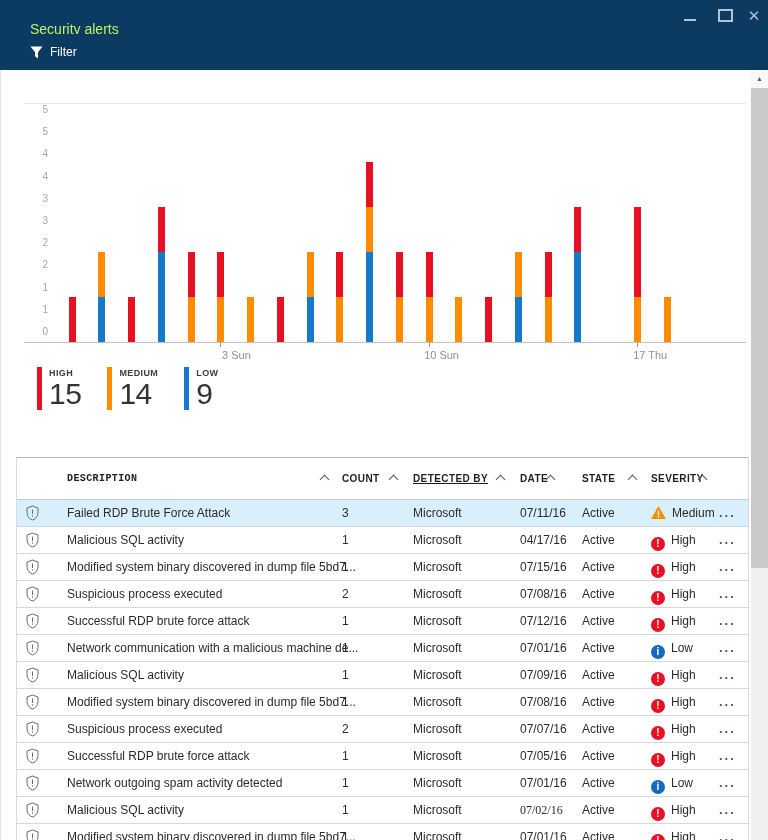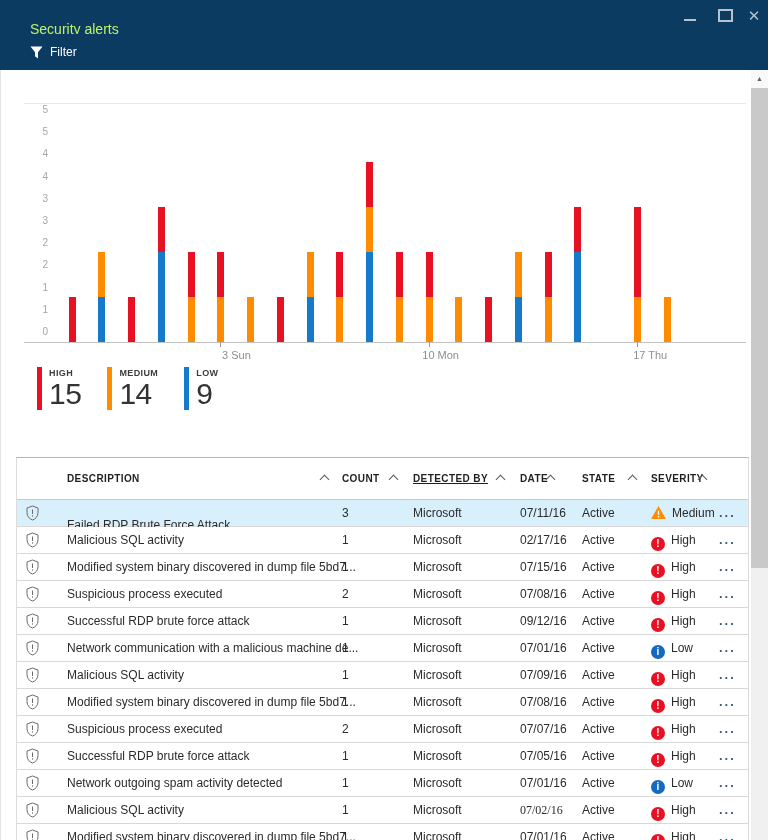--- a/index.html
+++ b/index.html
@@ -163,21 +163,21 @@
       <div class="bar" style="left: 633.75px; top: 207px; height: 135px;">
         <div style="height: 90px; background: rgb(232, 17, 35);"></div>
         <div style="height: 45px; background: rgb(255, 140, 0);"></div>
       </div>
       <div class="bar" style="left: 663.5px; top: 297px; height: 45px;">
         <div style="height: 45px; background: rgb(255, 140, 0);"></div>
       </div>
       <div class="xtick" style="left: 220.25px;"></div>
       <span class="xlab" style="left: 190.75px;">3 Sun</span>
       <div class="xtick" style="left: 428.5px;"></div>
-      <span class="xlab" style="left: 399px;">10 Mon</span>
+      <span class="xlab" style="left: 399px;">10 Sun</span>
       <div class="xtick" style="left: 636.75px;"></div>
       <span class="xlab" style="left: 607.25px;">17 Thu</span>
     </div>
 
   <div class="legend">
     <div class="legend-item">
       <div class="legend-bar" style="background: rgb(232, 17, 35);"></div>
       <div class="legend-txt">
         <span class="legend-label">HIGH</span>
         <span class="legend-value">15</span>
@@ -194,62 +194,62 @@
       <div class="legend-bar" style="background: rgb(23, 121, 201);"></div>
       <div class="legend-txt">
         <span class="legend-label">LOW</span>
         <span class="legend-value">9</span>
       </div>
     </div>
   </div>
 
   <div class="table">
     <div class="thead" id="thead">
-        <span class="th" style="left: 50px;">DESCRIPTION</span>
+        <span class="th" style="left: 50px; font-family: Liberation Mono, monospace;">DESCRIPTION</span>
         <span class="sort" style="left: 304px;"></span>
         <span class="th" style="left: 325px;">COUNT</span>
         <span class="sort" style="left: 373px;"></span>
         <span class="th" style="left: 396px; text-decoration: underline;">DETECTED BY</span>
         <span class="sort" style="left: 480px;"></span>
         <span class="th" style="left: 503px;">DATE</span>
         <span class="sort" style="left: 530px;"></span>
         <span class="th" style="left: 565px;">STATE</span>
         <span class="sort" style="left: 612px;"></span>
         <span class="th" style="left: 634px;">SEVERITY</span>
         <span class="sort" style="left: 682px;"></span>
       </div>
     <div id="tbody">
         <div class="row selected">
           <span class="shield"><svg width="13" height="16" viewBox="0 0 13 16">
               <path d="M6.5 1 L12 3 V7.5 C12 11.7 9.4 14 6.5 15 C3.6 14 1 11.7 1 7.5 V3 Z" fill="none" stroke="#6b6b6b" stroke-width="1"></path>
               <rect x="6" y="4.5" width="1" height="4.5" fill="#6b6b6b"></rect>
               <rect x="6" y="10.3" width="1" height="1.3" fill="#6b6b6b"></rect>
             </svg></span>
-          <span class="cell" style="left: 50px; margin-top: 12px;">Failed RDP Brute Force Attack</span>
+          <span class="cell" style="left: 50px;">Failed RDP Brute Force Attack</span>
           <span class="cell" style="left: 325px;">3</span>
           <span class="cell" style="left: 396px;">Microsoft</span>
           <span class="cell" style="left: 503px;">07/11/16</span>
           <span class="cell" style="left: 565px;">Active</span>
           <span class="cell" style="left: 634px;"><span><svg class="sev-tri" width="15" height="13" viewBox="0 0 16 14">
                 <path d="M8 0 L16 14 H0 Z" fill="#ff8c00"></path>
                 <rect x="7.25" y="5" width="1.5" height="4.6" fill="#fff"></rect>
                 <rect x="7.25" y="10.7" width="1.5" height="1.7" fill="#fff"></rect>
               </svg></span><span class="sev-text">Medium</span></span>
           <span class="cell ellipsis" style="left: 702px;">...</span>
         </div>
         <div class="row">
           <span class="shield"><svg width="13" height="16" viewBox="0 0 13 16">
               <path d="M6.5 1 L12 3 V7.5 C12 11.7 9.4 14 6.5 15 C3.6 14 1 11.7 1 7.5 V3 Z" fill="none" stroke="#6b6b6b" stroke-width="1"></path>
               <rect x="6" y="4.5" width="1" height="4.5" fill="#6b6b6b"></rect>
               <rect x="6" y="10.3" width="1" height="1.3" fill="#6b6b6b"></rect>
             </svg></span>
           <span class="cell" style="left: 50px;">Malicious SQL activity</span>
           <span class="cell" style="left: 325px;">1</span>
           <span class="cell" style="left: 396px;">Microsoft</span>
-          <span class="cell" style="left: 503px;">02/17/16</span>
+          <span class="cell" style="left: 503px;">04/17/16</span>
           <span class="cell" style="left: 565px;">Active</span>
           <span class="cell" style="left: 634px;"><span class="sev-circle" style="background: rgb(232, 17, 35);">!</span><span class="sev-text">High</span></span>
           <span class="cell ellipsis" style="left: 702px;">...</span>
         </div>
         <div class="row">
           <span class="shield"><svg width="13" height="16" viewBox="0 0 13 16">
               <path d="M6.5 1 L12 3 V7.5 C12 11.7 9.4 14 6.5 15 C3.6 14 1 11.7 1 7.5 V3 Z" fill="none" stroke="#6b6b6b" stroke-width="1"></path>
               <rect x="6" y="4.5" width="1" height="4.5" fill="#6b6b6b"></rect>
               <rect x="6" y="10.3" width="1" height="1.3" fill="#6b6b6b"></rect>
             </svg></span>
@@ -277,21 +277,21 @@
         </div>
         <div class="row">
           <span class="shield"><svg width="13" height="16" viewBox="0 0 13 16">
               <path d="M6.5 1 L12 3 V7.5 C12 11.7 9.4 14 6.5 15 C3.6 14 1 11.7 1 7.5 V3 Z" fill="none" stroke="#6b6b6b" stroke-width="1"></path>
               <rect x="6" y="4.5" width="1" height="4.5" fill="#6b6b6b"></rect>
               <rect x="6" y="10.3" width="1" height="1.3" fill="#6b6b6b"></rect>
             </svg></span>
           <span class="cell" style="left: 50px;">Successful RDP brute force attack</span>
           <span class="cell" style="left: 325px;">1</span>
           <span class="cell" style="left: 396px;">Microsoft</span>
-          <span class="cell" style="left: 503px;">09/12/16</span>
+          <span class="cell" style="left: 503px;">07/12/16</span>
           <span class="cell" style="left: 565px;">Active</span>
           <span class="cell" style="left: 634px;"><span class="sev-circle" style="background: rgb(232, 17, 35);">!</span><span class="sev-text">High</span></span>
           <span class="cell ellipsis" style="left: 702px;">...</span>
         </div>
         <div class="row">
           <span class="shield"><svg width="13" height="16" viewBox="0 0 13 16">
               <path d="M6.5 1 L12 3 V7.5 C12 11.7 9.4 14 6.5 15 C3.6 14 1 11.7 1 7.5 V3 Z" fill="none" stroke="#6b6b6b" stroke-width="1"></path>
               <rect x="6" y="4.5" width="1" height="4.5" fill="#6b6b6b"></rect>
               <rect x="6" y="10.3" width="1" height="1.3" fill="#6b6b6b"></rect>
             </svg></span>

